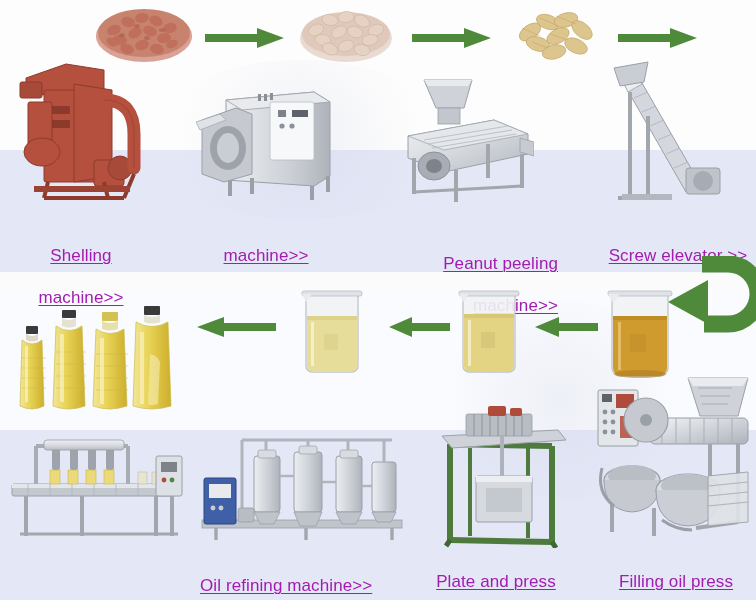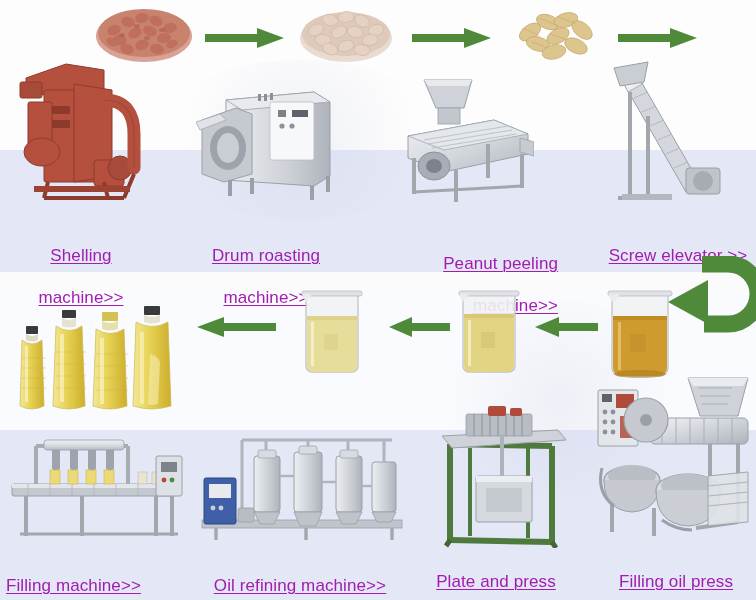--- a/index.html
+++ b/index.html
@@ -294,21 +294,20 @@
       <rect x="14" y="136" width="50" height="6" fill="#b3b8bf"></rect>
     </svg>
   </div>
 
   <div class="label" style="left:6px; top:224px; width:150px;">
     <span class="ln">Shelling</span>
     <span class="ln">machine&gt;&gt;</span>
   </div>
 
   <div class="label" style="left:184px; top:224px; width:164px;">
-    <span class="ln">Drum roasting</span>
     <span class="ln">machine&gt;&gt;</span>
   </div>
 
   <div class="label" style="left:398px; top:232px; width:160px;text-align:right;">
     <span class="ln">Peanut peeling</span>
     <span class="ln">machine&gt;&gt;</span>
   </div>
 
   <div class="label" style="left:598px; top:224px; width:160px;">
     <span class="ln">Screw elevator &gt;&gt;</span>
@@ -665,25 +664,22 @@
         <path d="M116 114 L156 110"></path>
           <path d="M116 124 L156 120"></path>
           <path d="M116 134 L156 130"></path>
       </g>
 
       <path d="M10 96 q-6 24 12 38" stroke="#9aa0a8" stroke-width="3" fill="none"></path>
       <path d="M70 148 q14 10 30 10" stroke="#9aa0a8" stroke-width="3" fill="none"></path>
     </svg>
   </div>
 
-  <div class="label" style="left:6px; top:554px; width:180px; text-align:left;">
-    <span class="ln" style="display:inline;">Filling machine&gt;&gt;</span>
-  </div>
-
-  <div class="label" style="left:200px; top:554px; width:200px; text-align:center;">
+
+  <div class="label" style="left:200px; top:554px; width:200px; text-align:left;">
     <span class="ln" style="display:inline;">Oil refining machine&gt;&gt;</span>
   </div>
 
   <div class="label" style="left:416px; top:550px; width:160px;">
     <span class="ln">Plate and press</span>
     
   </div>
 
   <div class="label" style="left:600px; top:550px; width:152px;">
     <span class="ln">Filling oil press</span>

